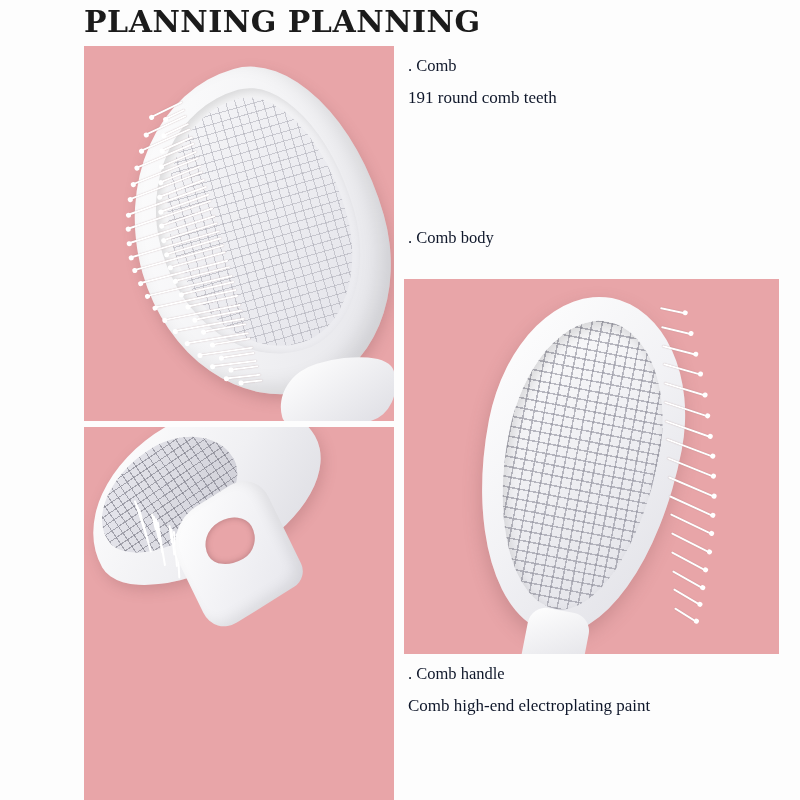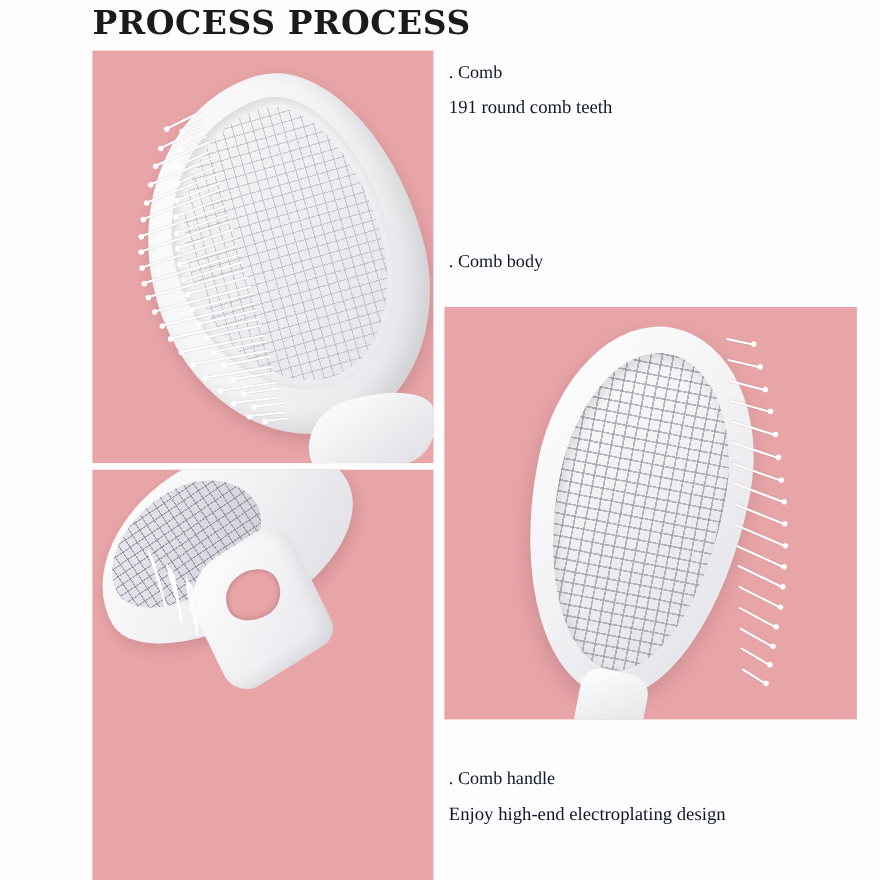--- a/index.html
+++ b/index.html
@@ -65,21 +65,21 @@
     margin-bottom: 12px;
     white-space: nowrap;
   }
   .textblock .line {
     font-size: 17px;
     margin-bottom: 11px;
     white-space: nowrap;
   }
   #text-comb { left: 408px; top: 56px; }
   #text-comb-body { left: 408px; top: 196px; margin-top: 32px; }
-  #text-comb-handle { left: 408px; top: 664px; margin-top: 34px; }
+  #text-comb-handle { left: 408px; top: 664px; }
 
   
   .ch-wrap { position: absolute; inset: 0; }
   
   .ch-paddle {
     position: absolute;
     left: 52px;
     top: 22px;
     width: 248px;
     height: 330px;
@@ -268,21 +268,21 @@
     background: linear-gradient(150deg,#ffffff,#dcdce2);
     border-radius: 18px 18px 10px 10px;
     transform: rotate(11deg);
   }
 </style>
 </head>
 <body>
 
 <div id="page">
 
-  <div class="title">PROCESS PROCESS</div>
+  <div class="title">PLANNING PLANNING</div>
 
   <div class="panel" id="panel-comb-head">
     <div class="ch-wrap">
       <div class="ch-paddle"></div>
       <div class="ch-paddle-inner"></div>
       <div class="ch-grid"></div>
       <div class="ch-bristles" id="ch-bristles">
           <div class="br" style="left: 84px; top: 8px; width: 34px; transform: rotate(-10deg);"></div>
           <div class="br" style="left: 96.92px; top: 15px; width: 21.08px; transform: rotate(-10deg);"></div>
           <div class="br" style="left: 74.4535px; top: 22.6316px; width: 43.5465px; transform: rotate(-8.94737deg);"></div>
@@ -380,16 +380,16 @@
     <div class="heading">. Comb</div>
     <div class="line">191 round comb teeth</div>
   </div>
 
   <div class="textblock" id="text-comb-body">
     <div class="heading">. Comb body</div>
   </div>
 
   <div class="textblock" id="text-comb-handle">
     <div class="heading">. Comb handle</div>
-    <div class="line">Enjoy high-end electroplating design</div>
+    <div class="line">Comb high-end electroplating paint</div>
   </div>
 
 </div>
 
 </body></html>

